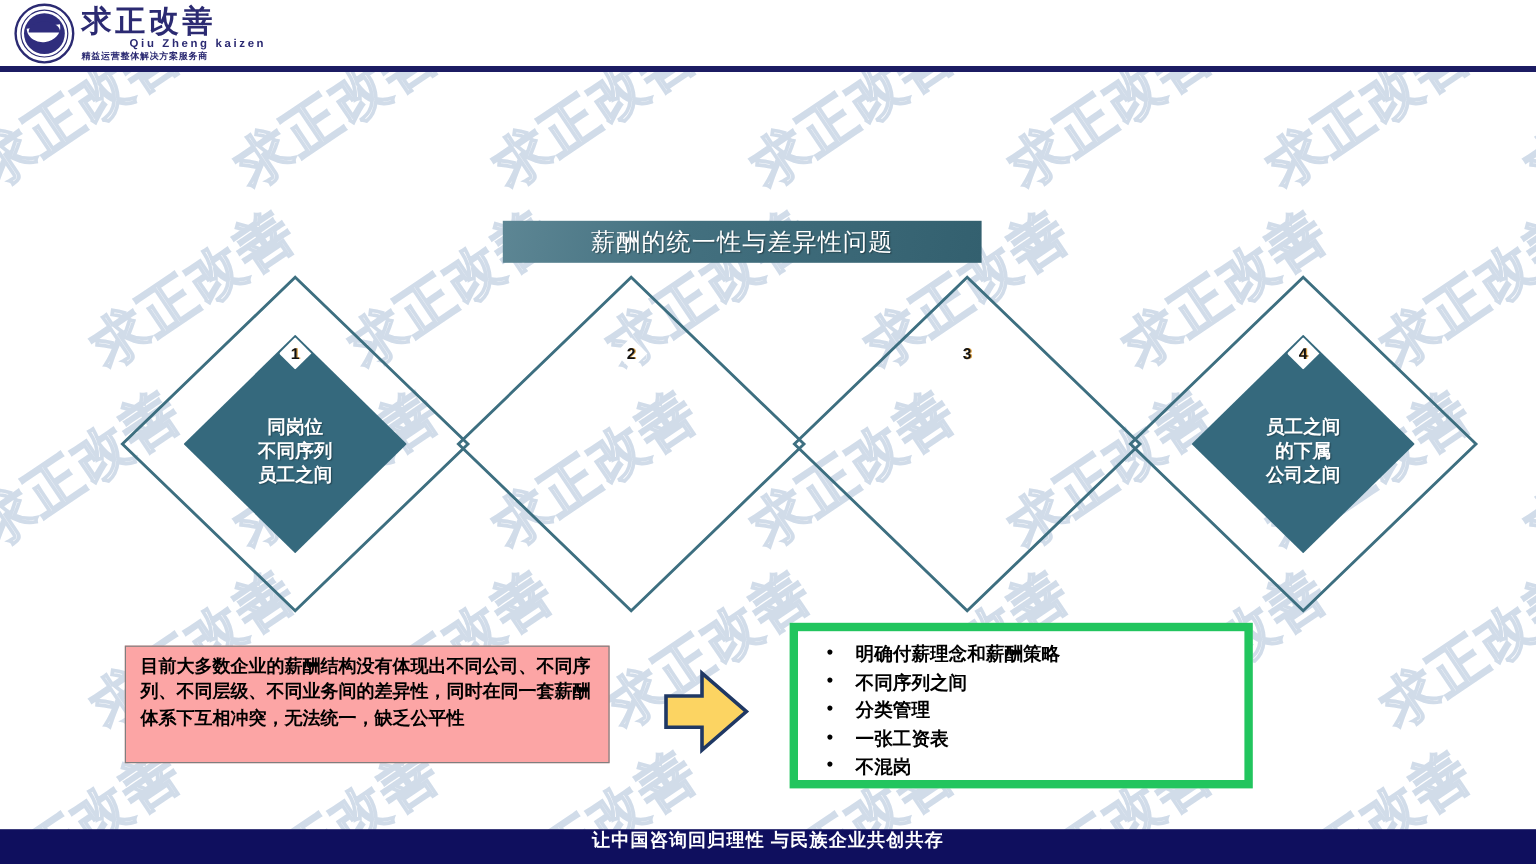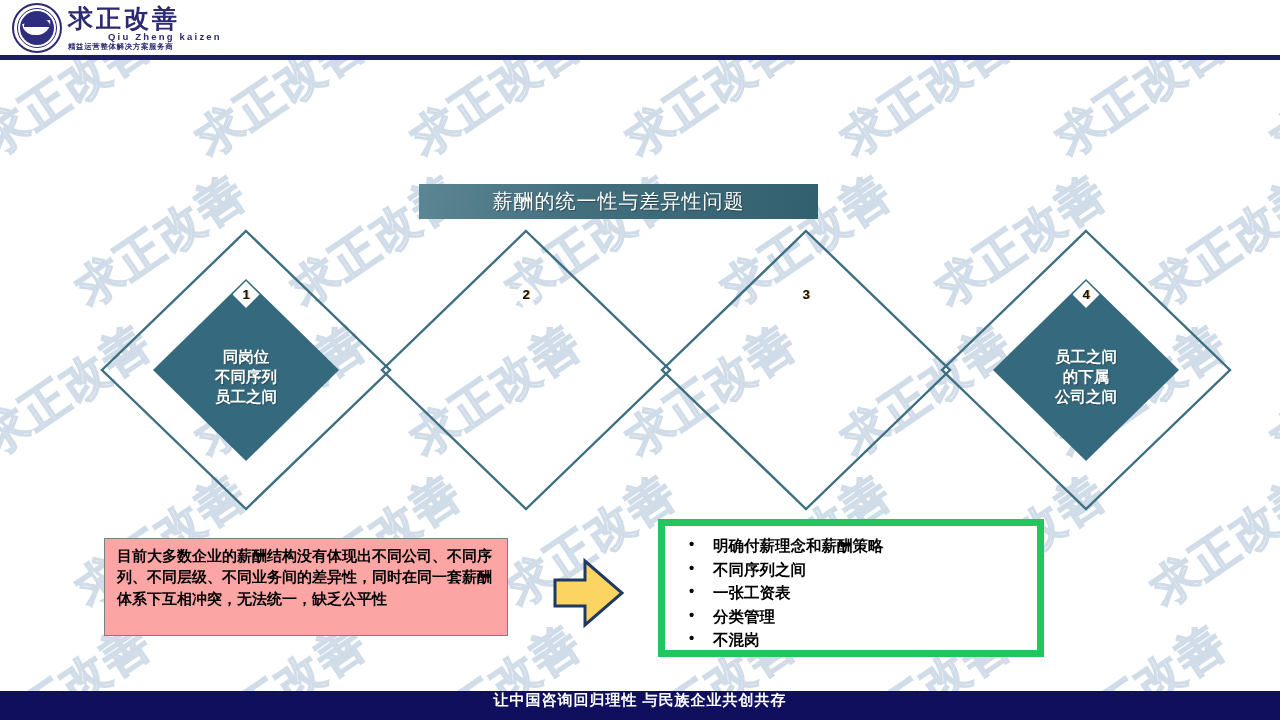--- a/index.html
+++ b/index.html
@@ -302,22 +302,22 @@
   <div class="arrow">
     <svg width="75" height="74" viewBox="0 0 75 74">
       <polygon points="4,24 34,24 34,5 71,37 34,69 34,50 4,50" fill="#fcd462" stroke="#1f3864" stroke-width="3" stroke-linejoin="miter"></polygon>
     </svg>
   </div>
 
   <div class="box-right">
     <ul>
       <li>明确付薪理念和薪酬策略</li>
       <li>不同序列之间</li>
+      <li>分类管理</li>
       <li>一张工资表</li>
-      <li>分类管理</li>
       <li>不混岗</li>
     </ul>
   </div>
 
   <div class="footer">
     <span>让中国咨询回归理性  与民族企业共创共存</span>
   </div>
 
 </div>
 

